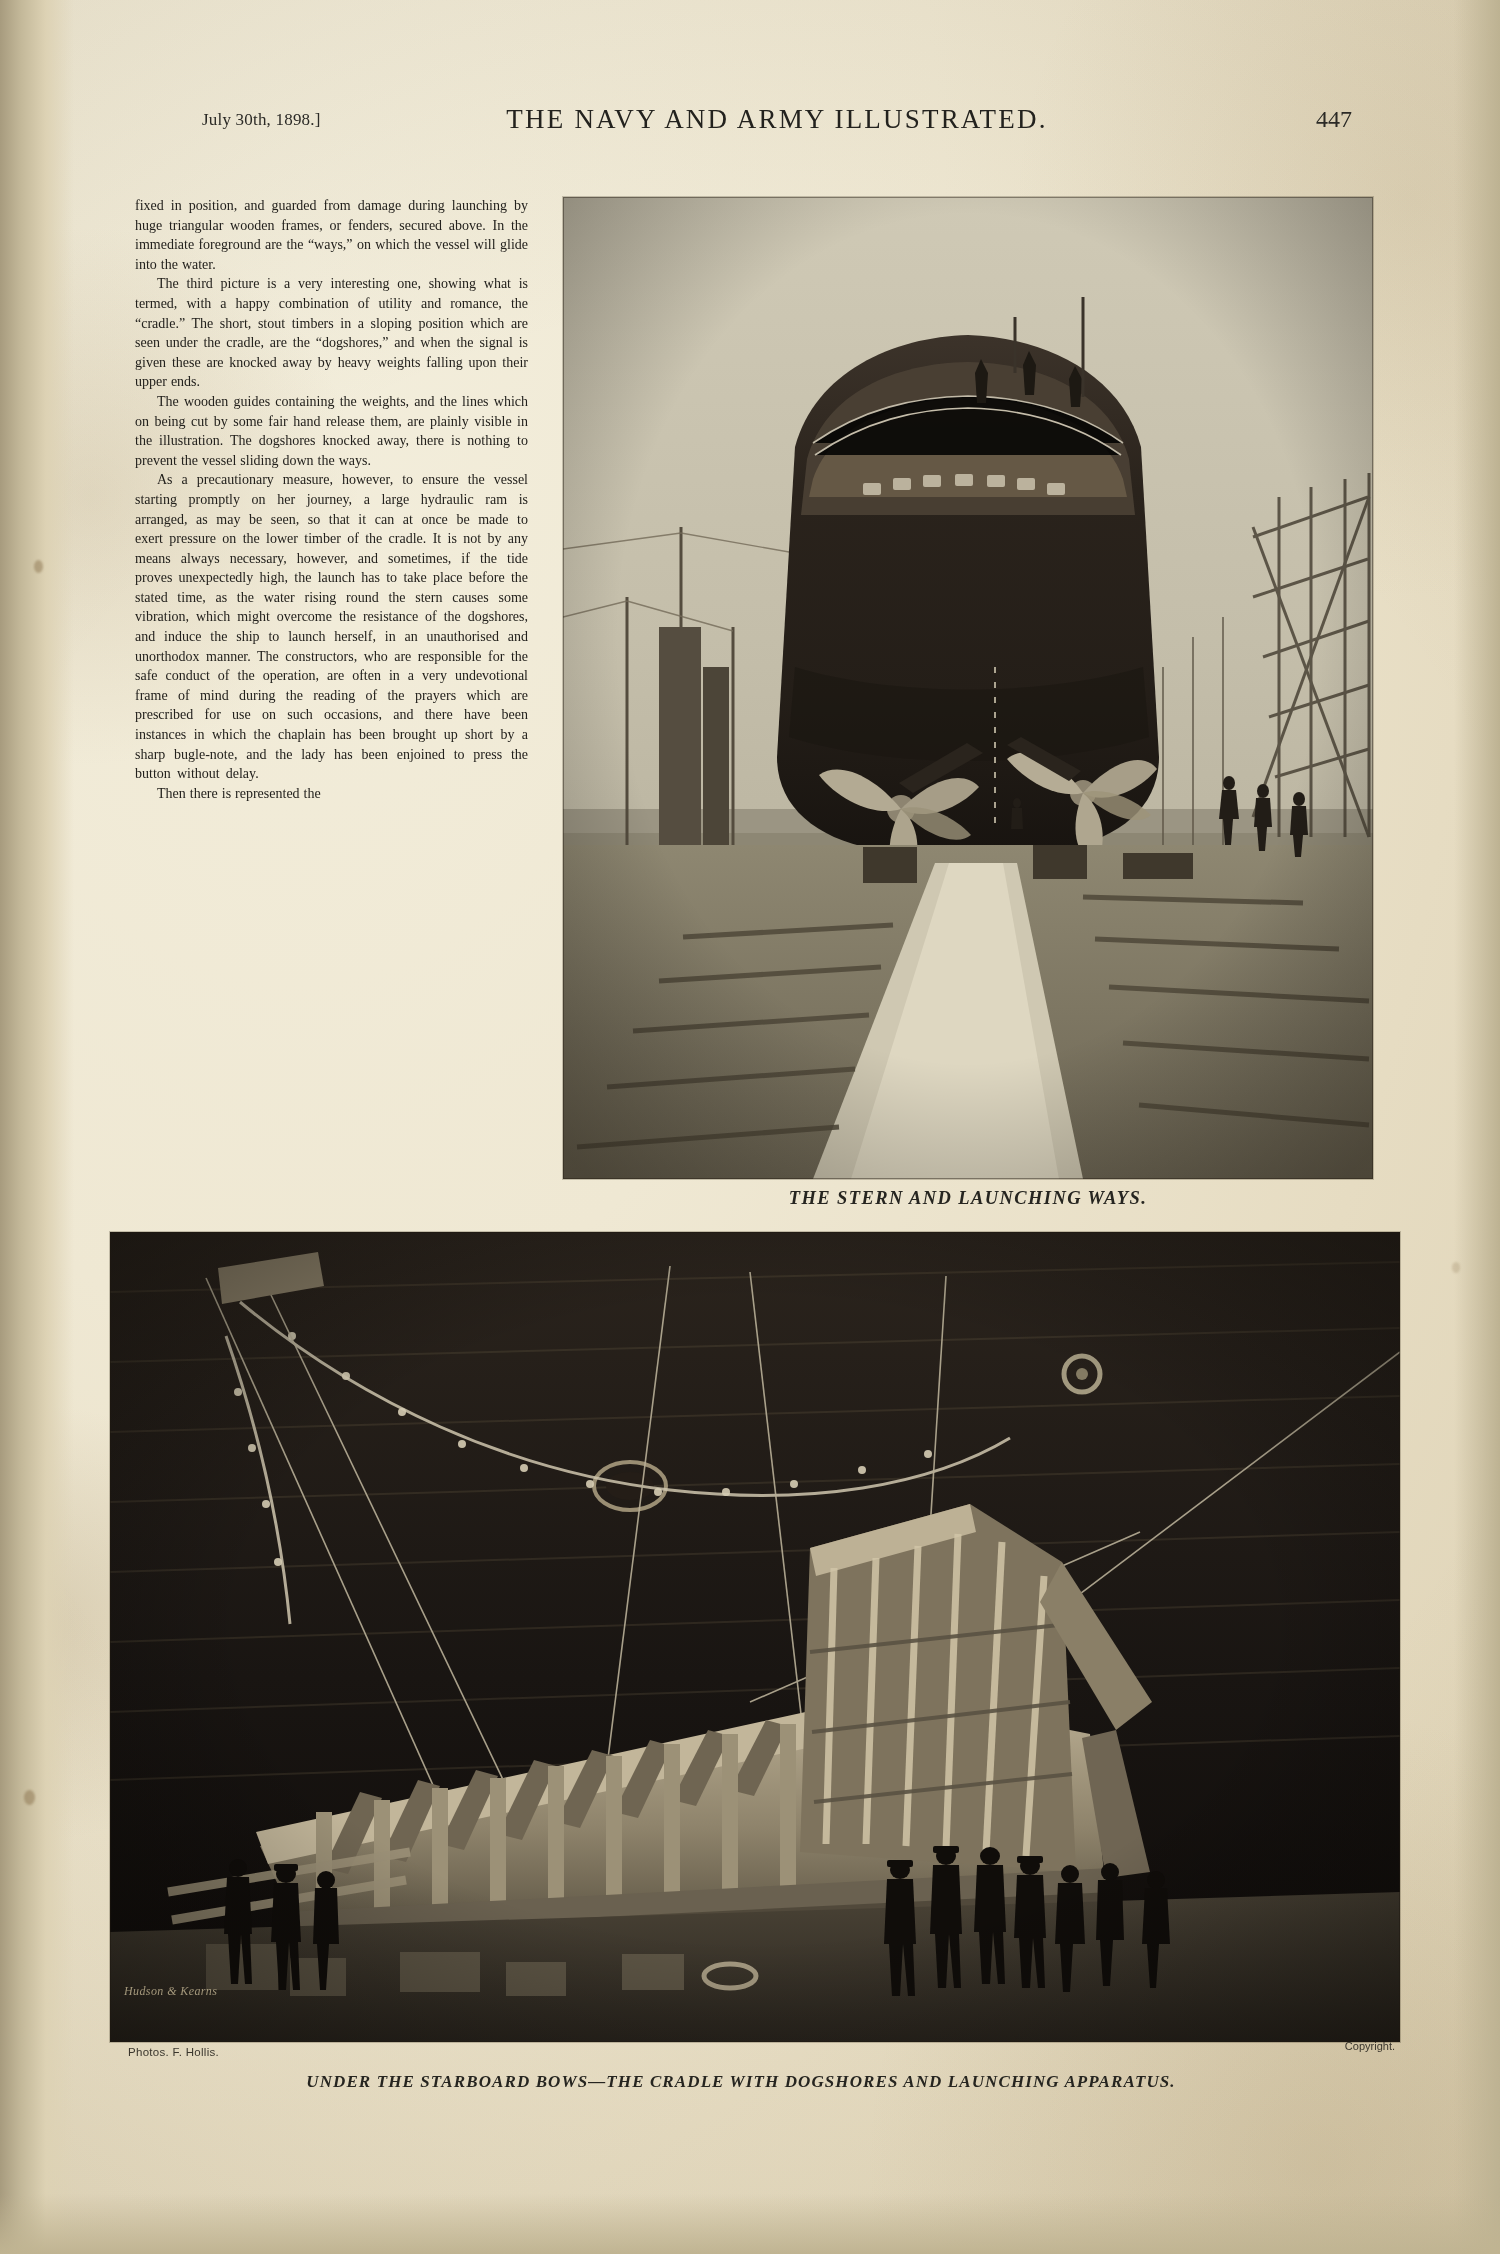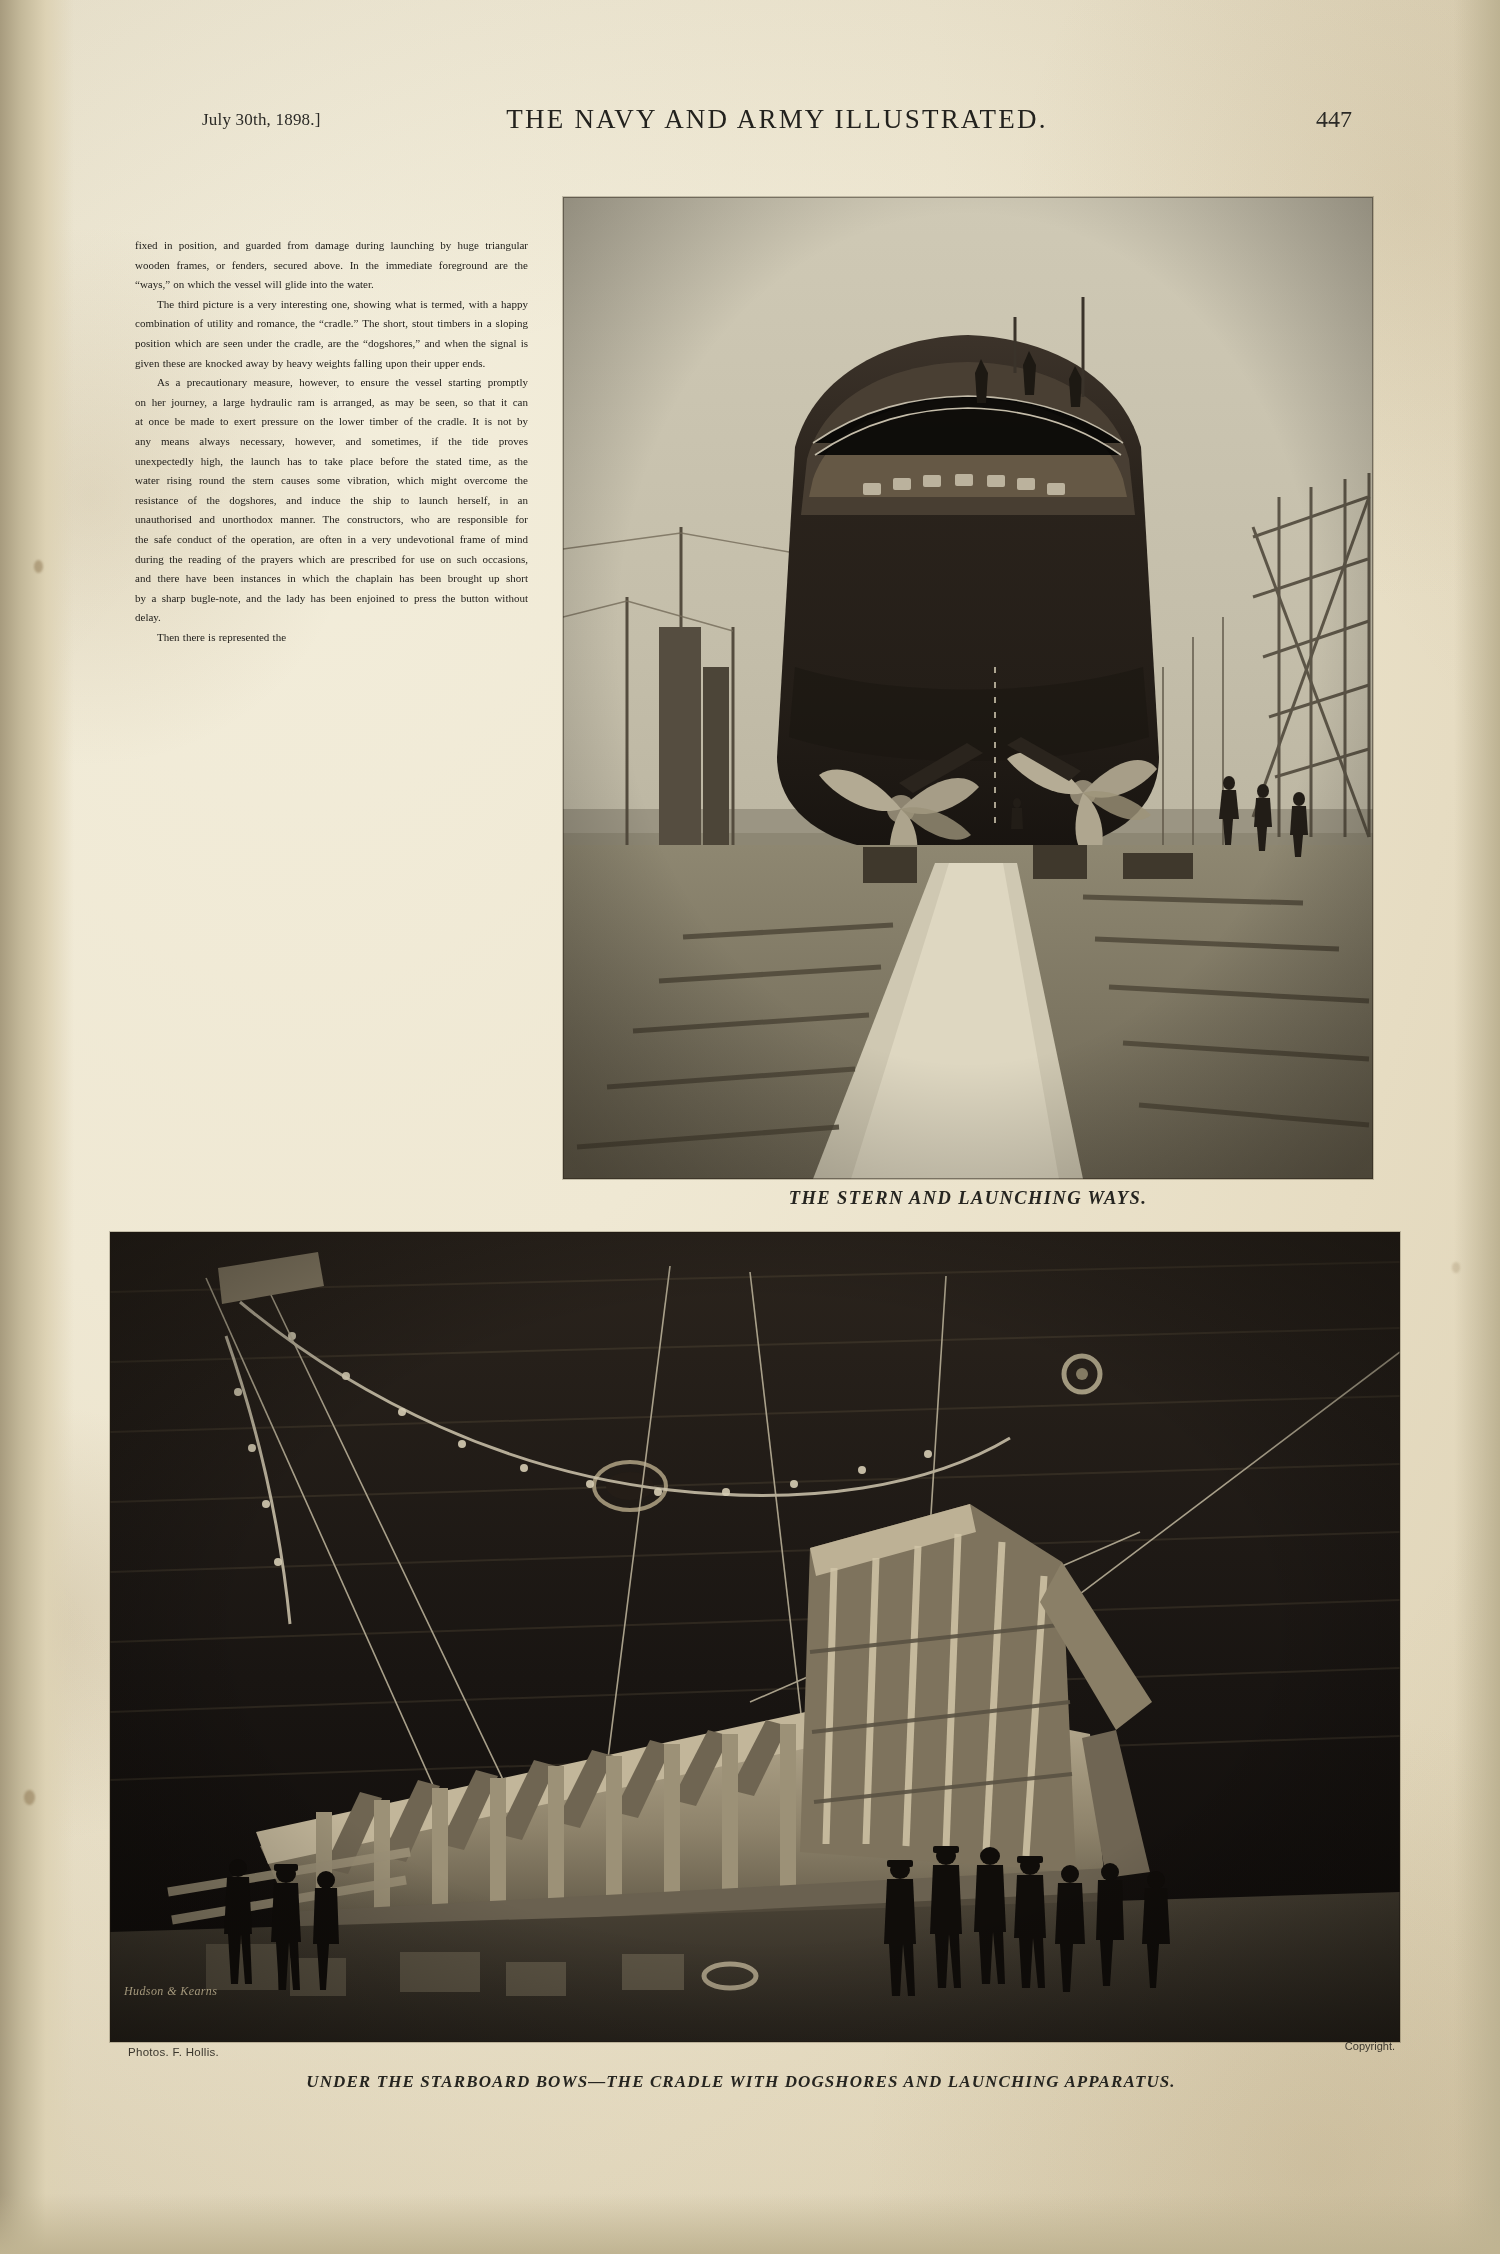--- a/index.html
+++ b/index.html
@@ -89,27 +89,26 @@
     font-size: 24px;
     color: #2b2a26;
   }
 
   
   .col-text {
     position: absolute;
     left: 135px;
     top: 196px;
     width: 393px;
-    font-size: 11px;
+    font-size: 14px;
     line-height: 19.6px;
     color: #23211d;
     text-align: justify;
     -webkit-hyphens: none;
     hyphens: none;
-    margin-top: 40px;
   }
   .col-text p {
     margin: 0;
     text-indent: 22px;
     word-spacing: 0.5px;
   }
   .col-text p.first {
     text-indent: 0;
   }
   .col-text p.spaced {
@@ -195,20 +194,21 @@
 
   <div class="runhead">
     <div class="date">July 30th, 1898.]</div>
     <div class="title">THE NAVY AND ARMY ILLUSTRATED.</div>
     <div class="folio">447</div>
   </div>
 
   <div class="col-text">
     <p class="first">fixed in position, and guarded from damage during launching by huge triangular wooden frames, or fenders, secured above.  In the immediate foreground are the “ways,” on which the vessel will glide into the water.</p>
     <p>The third picture is a very interesting one, showing what is termed, with a happy combination of utility and romance, the “cradle.”  The short, stout timbers in a sloping position which are seen under the cradle, are the “dogshores,” and when the signal is given these are knocked away by heavy weights falling upon their upper ends.</p>
+    <p>The wooden guides containing the weights, and the lines which on being cut by some fair hand release them, are plainly visible in the illustration. The dogshores knocked away, there is nothing to prevent the vessel sliding down the ways.</p>
     <p class="spaced">As a precautionary measure, however, to ensure the vessel starting promptly on her journey, a large hydraulic ram is arranged, as may be seen, so that it can at once be made to exert pressure on the lower timber of the cradle.  It is not by any means always necessary, however, and sometimes, if the tide proves unexpectedly high, the launch has to take place before the stated time, as the water rising round the stern causes some vibration, which might overcome the resistance of the dogshores, and induce the ship to launch herself, in an unauthorised and unorthodox manner.   The constructors, who are responsible for the safe conduct of the operation, are often in a very undevotional frame of mind during the reading of the prayers which are prescribed for use on such occasions, and there have been instances in which the chaplain has been brought up short by a sharp bugle-note, and the lady has been enjoined to press the button without delay.</p>
     <p>Then there is represented the</p>
   </div>
 
   <div class="fig-top">
     <svg width="810" height="982" viewBox="0 0 810 982" role="img" aria-label="stern photo">
       <defs>
         <linearGradient id="skyT" x1="0" y1="0" x2="0" y2="1">
           <stop offset="0%" stop-color="#cfc9b5"></stop>
           <stop offset="45%" stop-color="#c4beaa"></stop>

